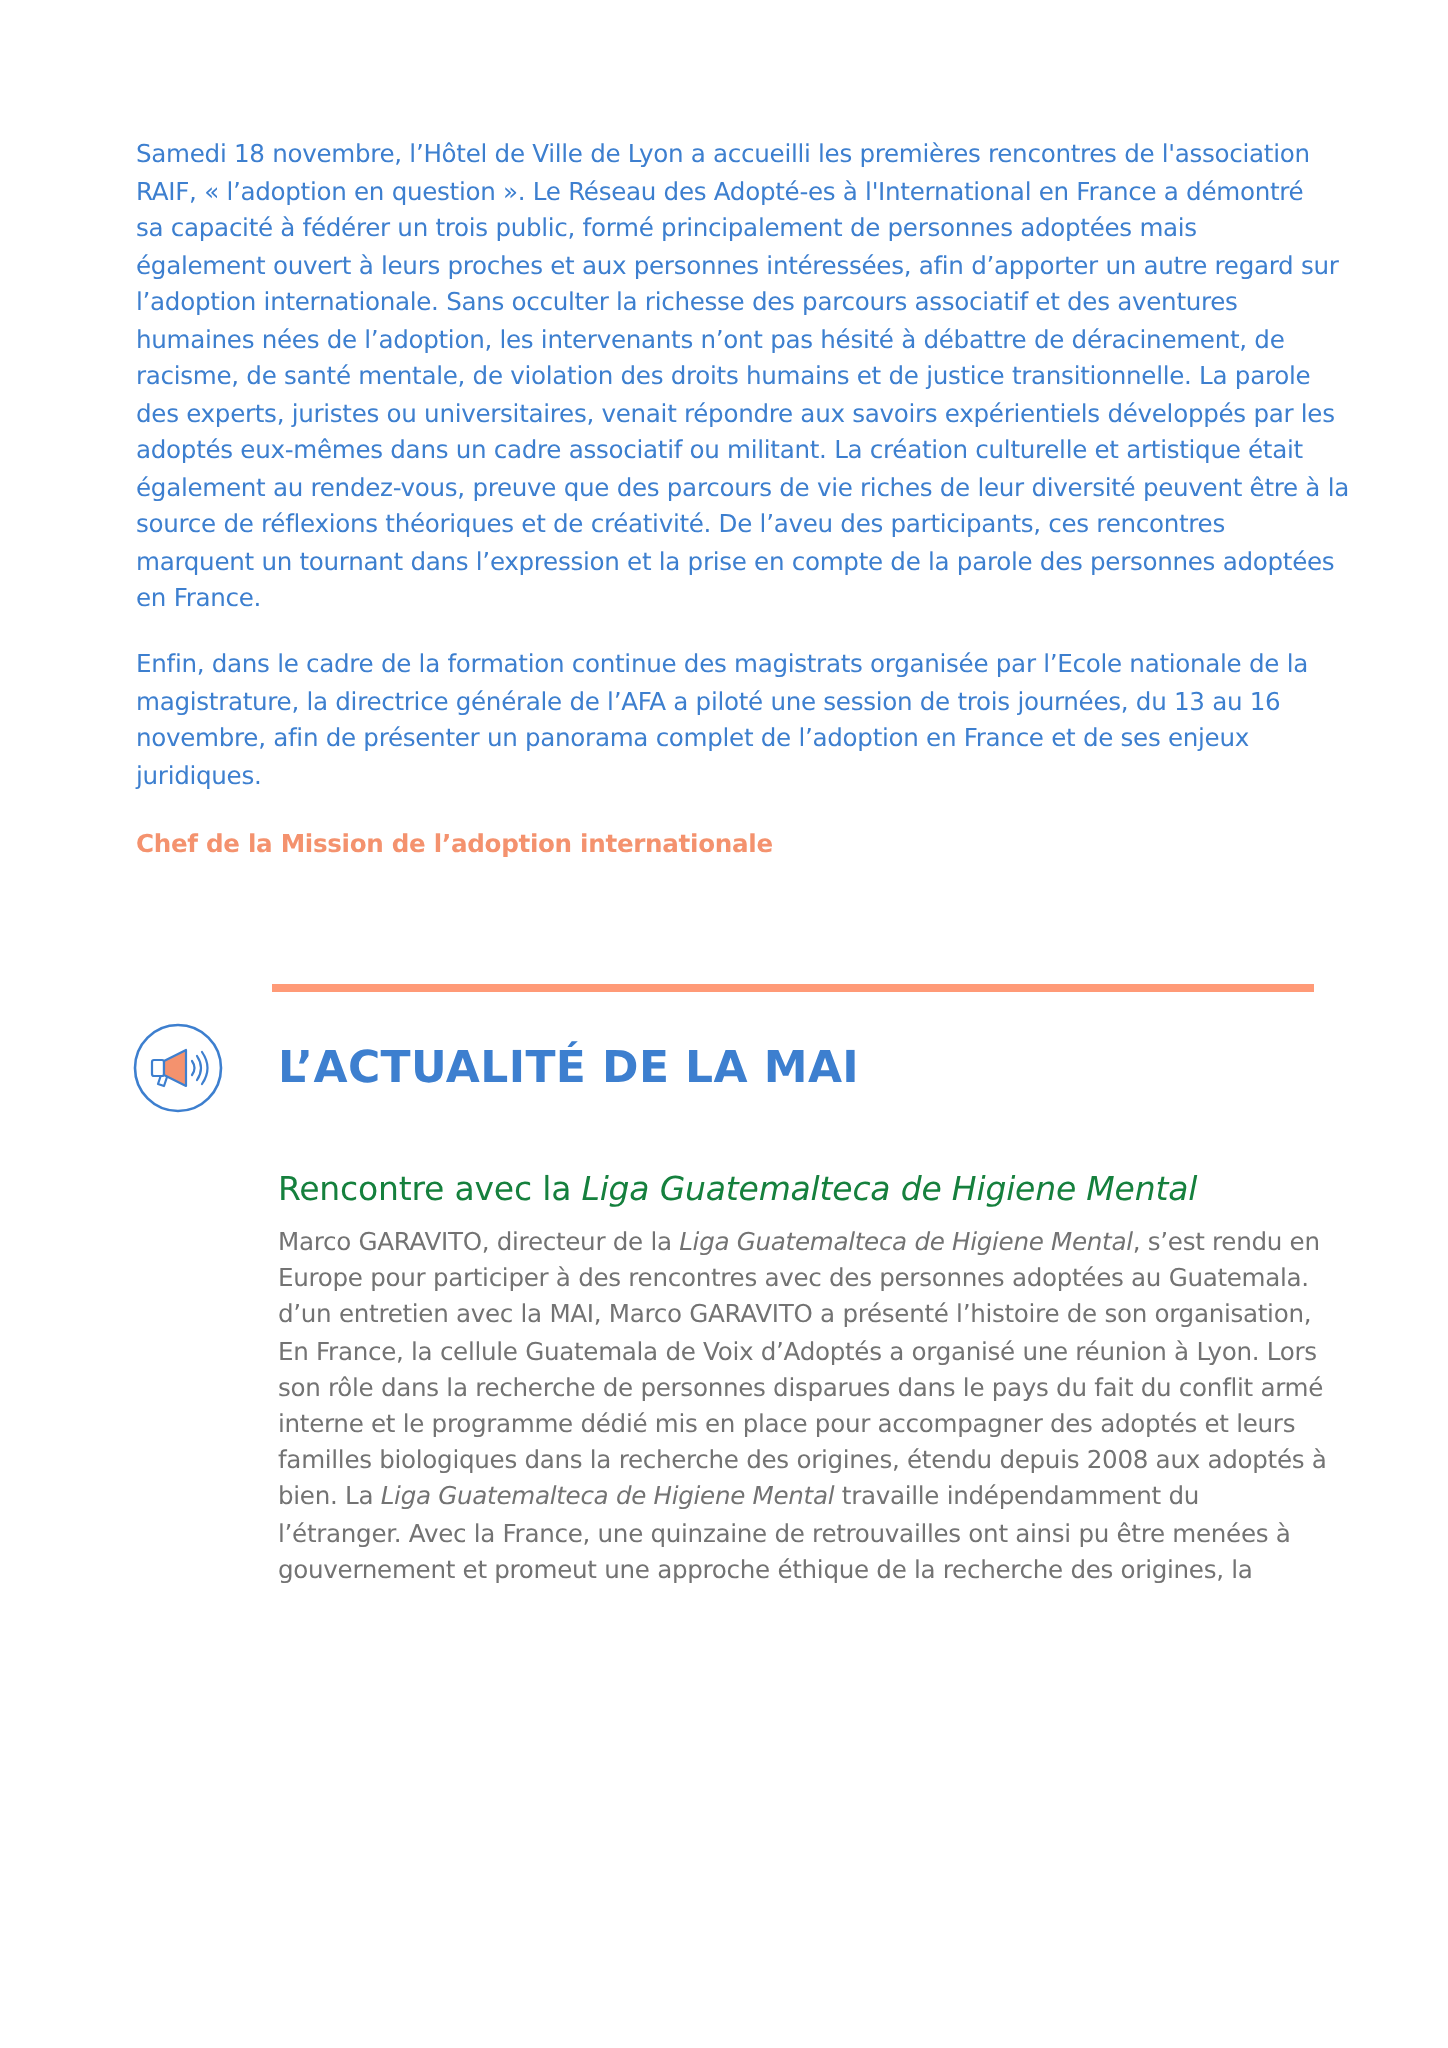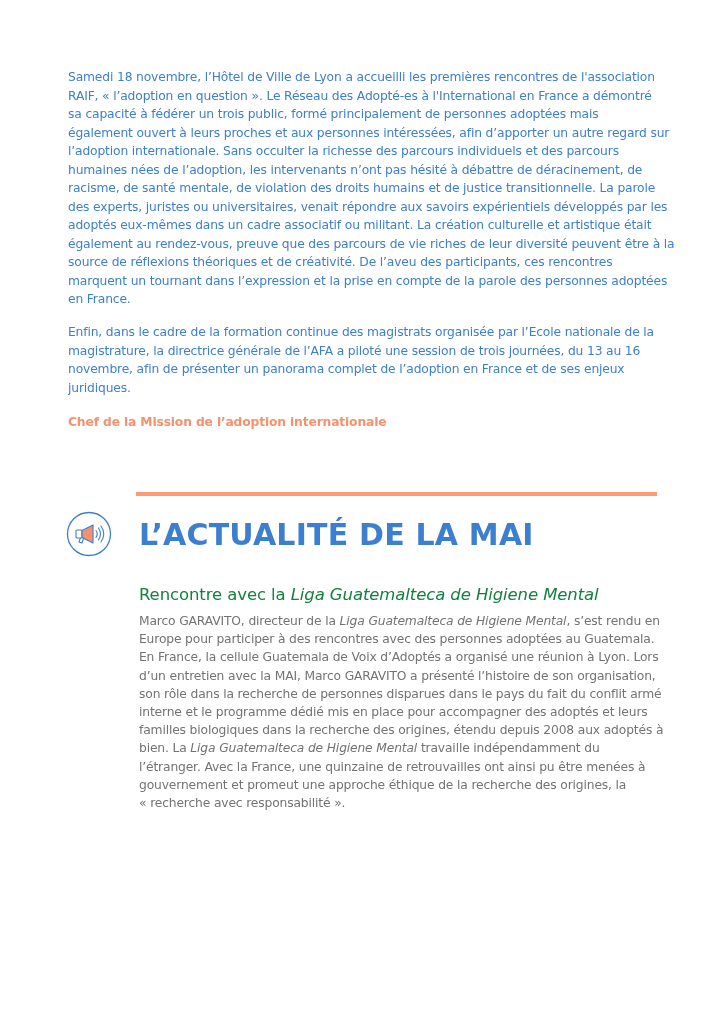--- a/index.html
+++ b/index.html
@@ -7,37 +7,37 @@
          font-family: "DejaVu Sans", sans-serif; }
   .blue-text { position: absolute; left: 68px; width: 600px; color: #3d7fcf;
                font-size: 12.3px; line-height: 18.5px; letter-spacing: -0.15px; }
   #p1 { top: 68px; }
   #p2 { top: 323px; }
   .signature { position: absolute; left: 68px; top: 413px; color: #f4926e;
                font-size: 12.3px; line-height: 18.5px; font-weight: bold; letter-spacing: -0.15px; }
   .rule { position: absolute; left: 136px; top: 492px; width: 521px; height: 4px; background: #ff9a77; }
   .icon-wrap { position: absolute; left: 66px; top: 511px; width: 46px; height: 46px; }
   .section-title { position: absolute; left: 139px; top: 515px; color: #3d7fcf;
-                   font-size: 30px; font-weight: bold; line-height: 40px; letter-spacing: 0.2px; }
+                   font-size: 22px; font-weight: bold; line-height: 40px; letter-spacing: 0.2px; }
   .subtitle { position: absolute; left: 139px; top: 584px; color: #15803d;
               font-size: 16.5px; line-height: 22px; letter-spacing: -0.1px; }
   .body-text { position: absolute; left: 139px; top: 612px; width: 540px; color: #737373;
                font-size: 12.3px; line-height: 18.2px; letter-spacing: -0.15px; }
   .line { display: block; white-space: nowrap; }
   em { font-style: italic; }
 </style>
 </head>
 <body>
 
 <div id="p1" class="blue-text">
   <span class="line">Samedi 18 novembre, l’Hôtel de Ville de Lyon a accueilli les premières rencontres de l'association</span>
   <span class="line">RAIF, « l’adoption en question ». Le Réseau des Adopté-es à l'International en France a démontré</span>
   <span class="line">sa capacité à fédérer un trois public, formé principalement de personnes adoptées mais</span>
   <span class="line">également ouvert à leurs proches et aux personnes intéressées, afin d’apporter un autre regard sur</span>
-  <span class="line">l’adoption internationale. Sans occulter la richesse des parcours individuels et des parcours</span>
+  <span class="line">l’adoption internationale. Sans occulter la richesse des parcours associatif et des aventures</span>
   <span class="line">humaines nées de l’adoption, les intervenants n’ont pas hésité à débattre de déracinement, de</span>
   <span class="line">racisme, de santé mentale, de violation des droits humains et de justice transitionnelle. La parole</span>
   <span class="line">des experts, juristes ou universitaires, venait répondre aux savoirs expérientiels développés par les</span>
   <span class="line">adoptés eux-mêmes dans un cadre associatif ou militant. La création culturelle et artistique était</span>
   <span class="line">également au rendez-vous, preuve que des parcours de vie riches de leur diversité peuvent être à la</span>
   <span class="line">source de réflexions théoriques et de créativité. De l’aveu des participants, ces rencontres</span>
   <span class="line">marquent un tournant dans l’expression et la prise en compte de la parole des personnes adoptées</span>
   <span class="line">en France.</span>
 </div>
 
@@ -72,22 +72,21 @@
 
 <div class="section-title">L’ACTUALITÉ DE LA MAI</div>
 
 <div class="subtitle">
   <span>Rencontre avec la </span><em>Liga Guatemalteca de Higiene Mental</em>
 </div>
 
 <div class="body-text">
   <span class="line"><span>Marco GARAVITO, directeur de la </span><em>Liga Guatemalteca de Higiene Mental</em><span>, s’est rendu en</span></span>
   <span class="line">Europe pour participer à des rencontres avec des personnes adoptées au Guatemala.</span>
+  <span class="line">d’un entretien avec la MAI, Marco GARAVITO a présenté l’histoire de son organisation,</span>
   <span class="line">En France, la cellule Guatemala de Voix d’Adoptés a organisé une réunion à Lyon. Lors</span>
-  <span class="line">d’un entretien avec la MAI, Marco GARAVITO a présenté l’histoire de son organisation,</span>
   <span class="line">son rôle dans la recherche de personnes disparues dans le pays du fait du conflit armé</span>
   <span class="line">interne et le programme dédié mis en place pour accompagner des adoptés et leurs</span>
   <span class="line">familles biologiques dans la recherche des origines, étendu depuis 2008 aux adoptés à</span>
   <span class="line"><span>bien. La </span><em>Liga Guatemalteca de Higiene Mental</em><span> travaille indépendamment du</span></span>
   <span class="line">l’étranger. Avec la France, une quinzaine de retrouvailles ont ainsi pu être menées à</span>
   <span class="line">gouvernement et promeut une approche éthique de la recherche des origines, la</span>
-  <span class="line">« recherche avec responsabilité ».</span>
 </div>
 
 </body></html>

